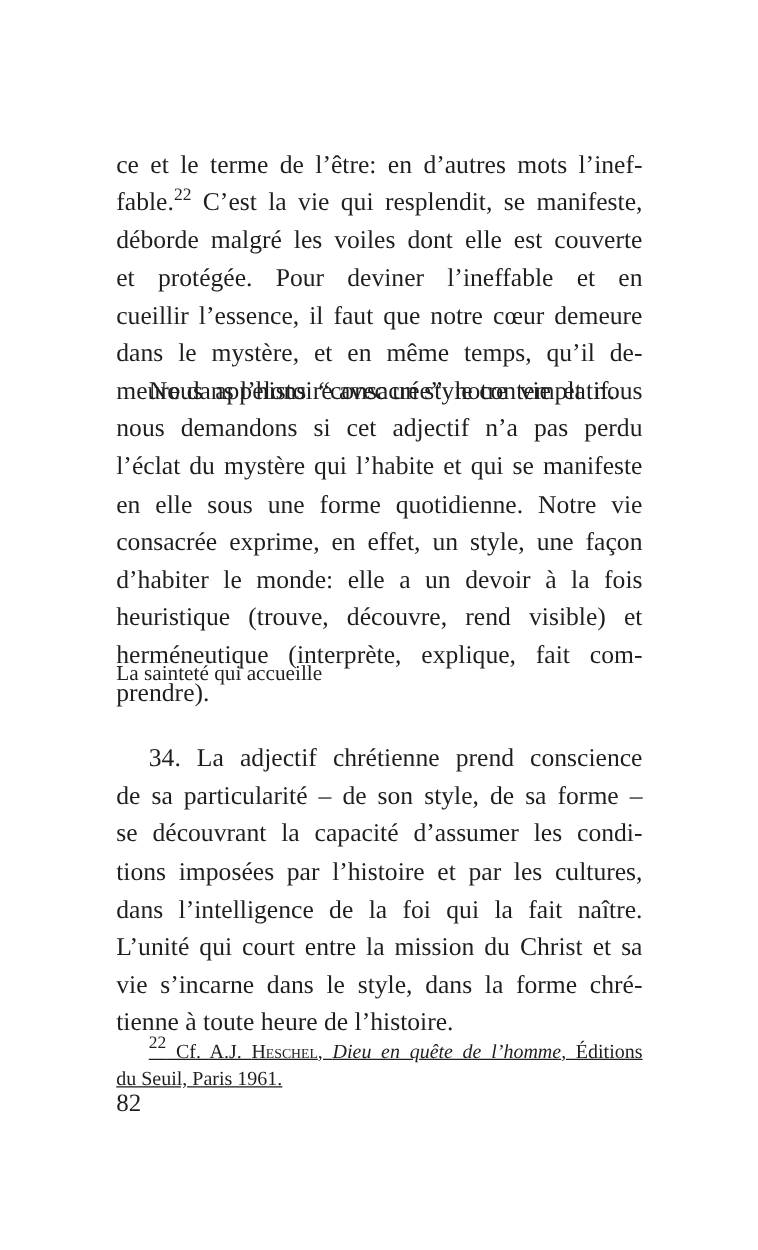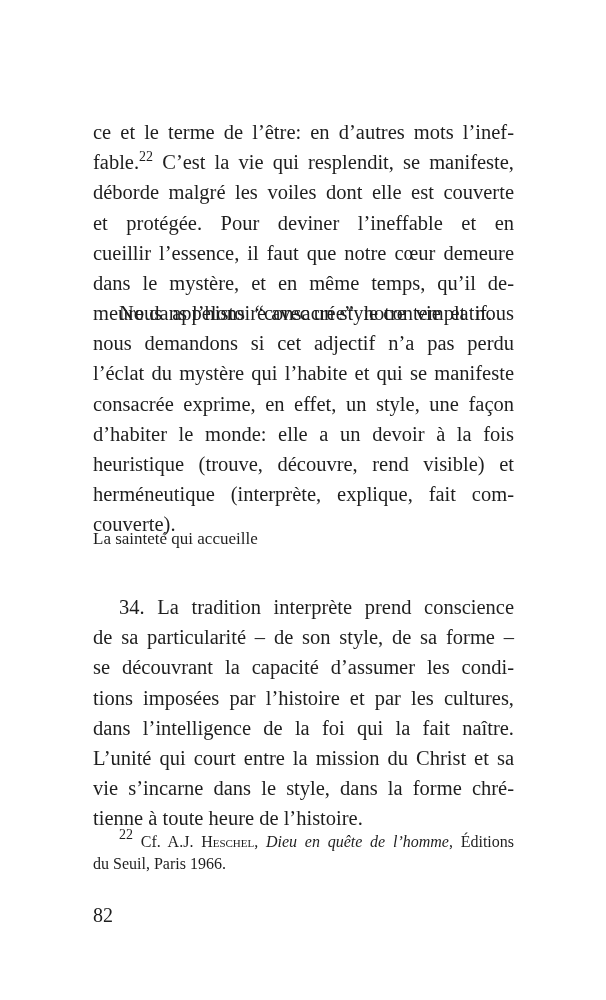--- a/index.html
+++ b/index.html
@@ -26,26 +26,26 @@
     position: absolute; left: 93px; top: 524px;
     font-size: 17px; line-height: 30px;
   }
   .p3 { top: 592px; }
   .num { font-weight: normal; }
   sup.fn { font-size: 14px; vertical-align: 8px; line-height: 0; }
   .footnote {
     position: absolute; left: 93px; width: 421px; top: 831px;
     font-size: 16px; line-height: 22px;
   }
-  .footnote .line { height: 22px; }
+  .footnote .line { height: 22px; text-decoration: underline; }
   .footnote .indent { padding-left: 26px; }
   .sc { font-variant: small-caps; }
   .it { font-style: italic; }
   .pageno {
-    position: absolute; left: 93px; top: 902px;
+    position: absolute; left: 93px; top: 870px;
     font-size: 20px; line-height: 26px;
   }
 </style>
 </head>
 <body>
 
 <div class="page">
 
   <div class="body-text p1">
     <span class="line">ce et le terme de l’être: en d’autres mots l’inef-</span>
@@ -54,40 +54,41 @@
     <span class="line">et protégée. Pour deviner l’ineffable et en</span>
     <span class="line">cueillir l’essence, il faut que notre cœur demeure</span>
     <span class="line">dans le mystère, et en même temps, qu’il de-</span>
     <span class="line last">meure dans l’histoire avec un style contemplatif.</span>
   </div>
 
   <div class="body-text p2">
     <span class="line indent">Nous appelons “consacrée” notre vie et nous</span>
     <span class="line">nous demandons si cet adjectif n’a pas perdu</span>
     <span class="line">l’éclat du mystère qui l’habite et qui se manifeste</span>
+    <span class="line">en elle sous une forme quotidienne. Notre vie</span>
     <span class="line">consacrée exprime, en effet, un style, une façon</span>
     <span class="line">d’habiter le monde: elle a un devoir à la fois</span>
     <span class="line">heuristique (trouve, découvre, rend visible) et</span>
     <span class="line">herméneutique (interprète, explique, fait com-</span>
-    <span class="line last">couverte).</span>
+    <span class="line last">prendre).</span>
   </div>
 
   <div class="heading">La sainteté qui accueille</div>
 
   <div class="body-text p3">
-    <span class="line indent"><span class="num">34.</span><span> La tradition interprète prend conscience</span></span>
+    <span class="line indent"><span class="num">34.</span><span> La adjectif chrétienne prend conscience</span></span>
     <span class="line">de sa particularité – de son style, de sa forme –</span>
     <span class="line">se découvrant la capacité d’assumer les condi-</span>
     <span class="line">tions imposées par l’histoire et par les cultures,</span>
     <span class="line">dans l’intelligence de la foi qui la fait naître.</span>
     <span class="line">L’unité qui court entre la mission du Christ et sa</span>
     <span class="line">vie s’incarne dans le style, dans la forme chré-</span>
     <span class="line last">tienne à toute heure de l’histoire.</span>
   </div>
 
   <div class="footnote">
     <span class="line indent"><sup class="fn">22</sup><span> Cf. A.J. </span><span class="sc">Heschel</span><span>, </span><span class="it">Dieu en quête de l’homme</span><span>, Éditions</span></span>
-    <span class="line last">du Seuil, Paris 1966.</span>
+    <span class="line last">du Seuil, Paris 1961.</span>
   </div>
 
   <div class="pageno">82</div>
 
 </div>
 
 </body></html>

